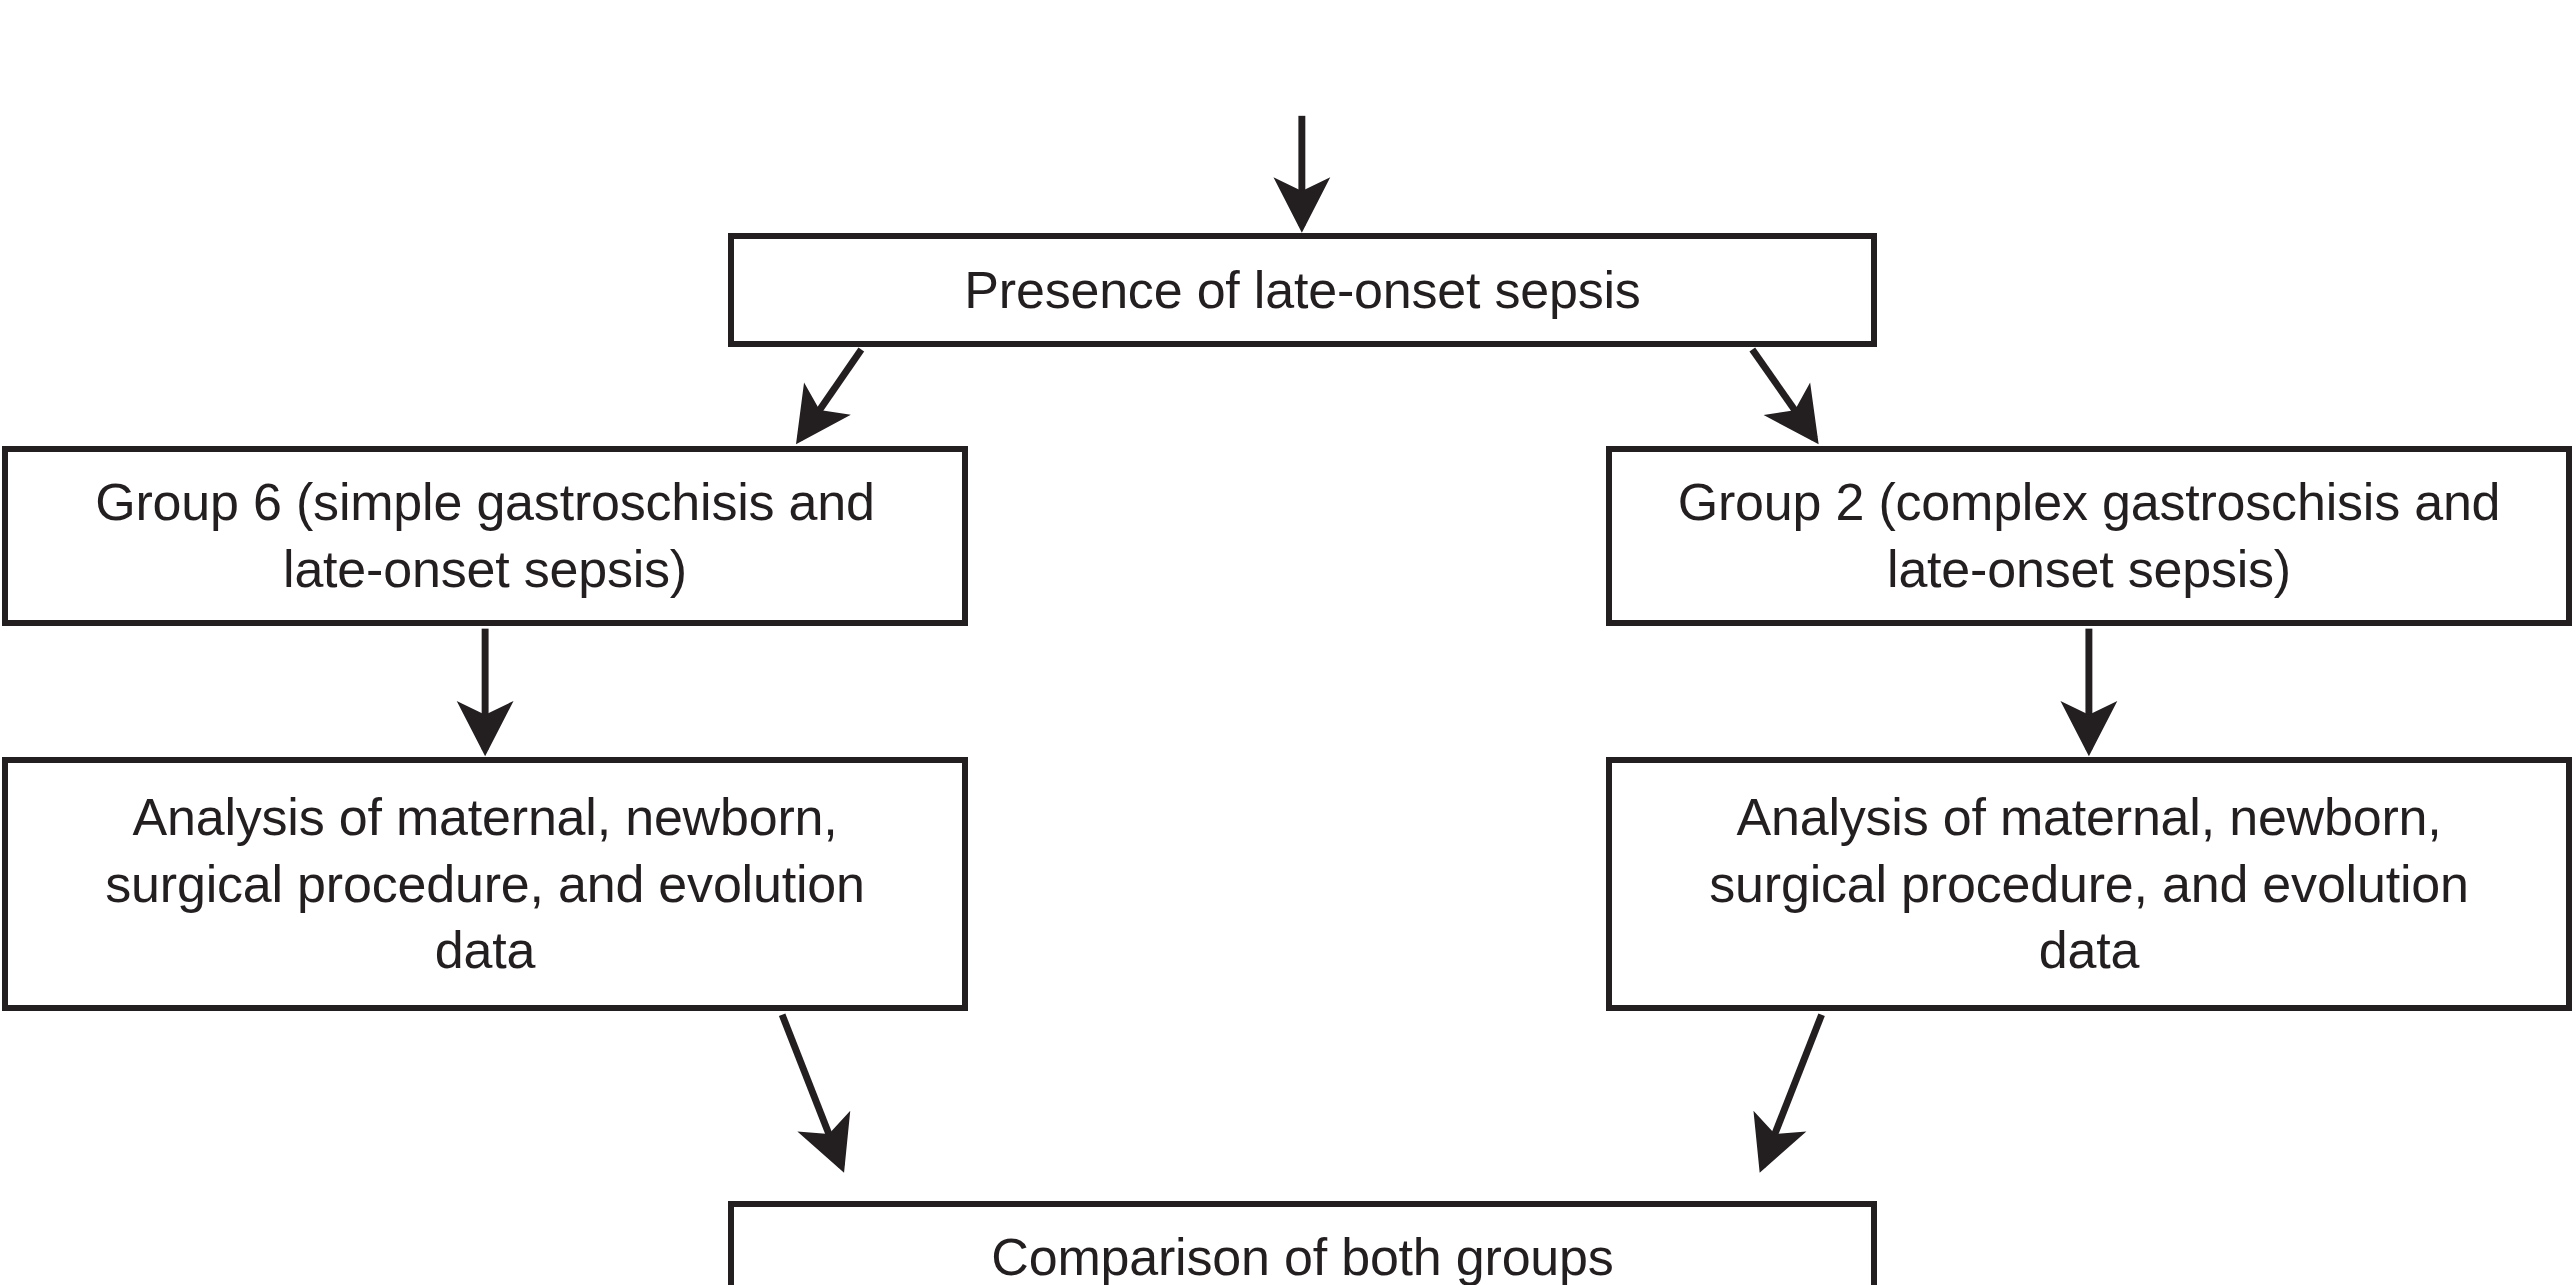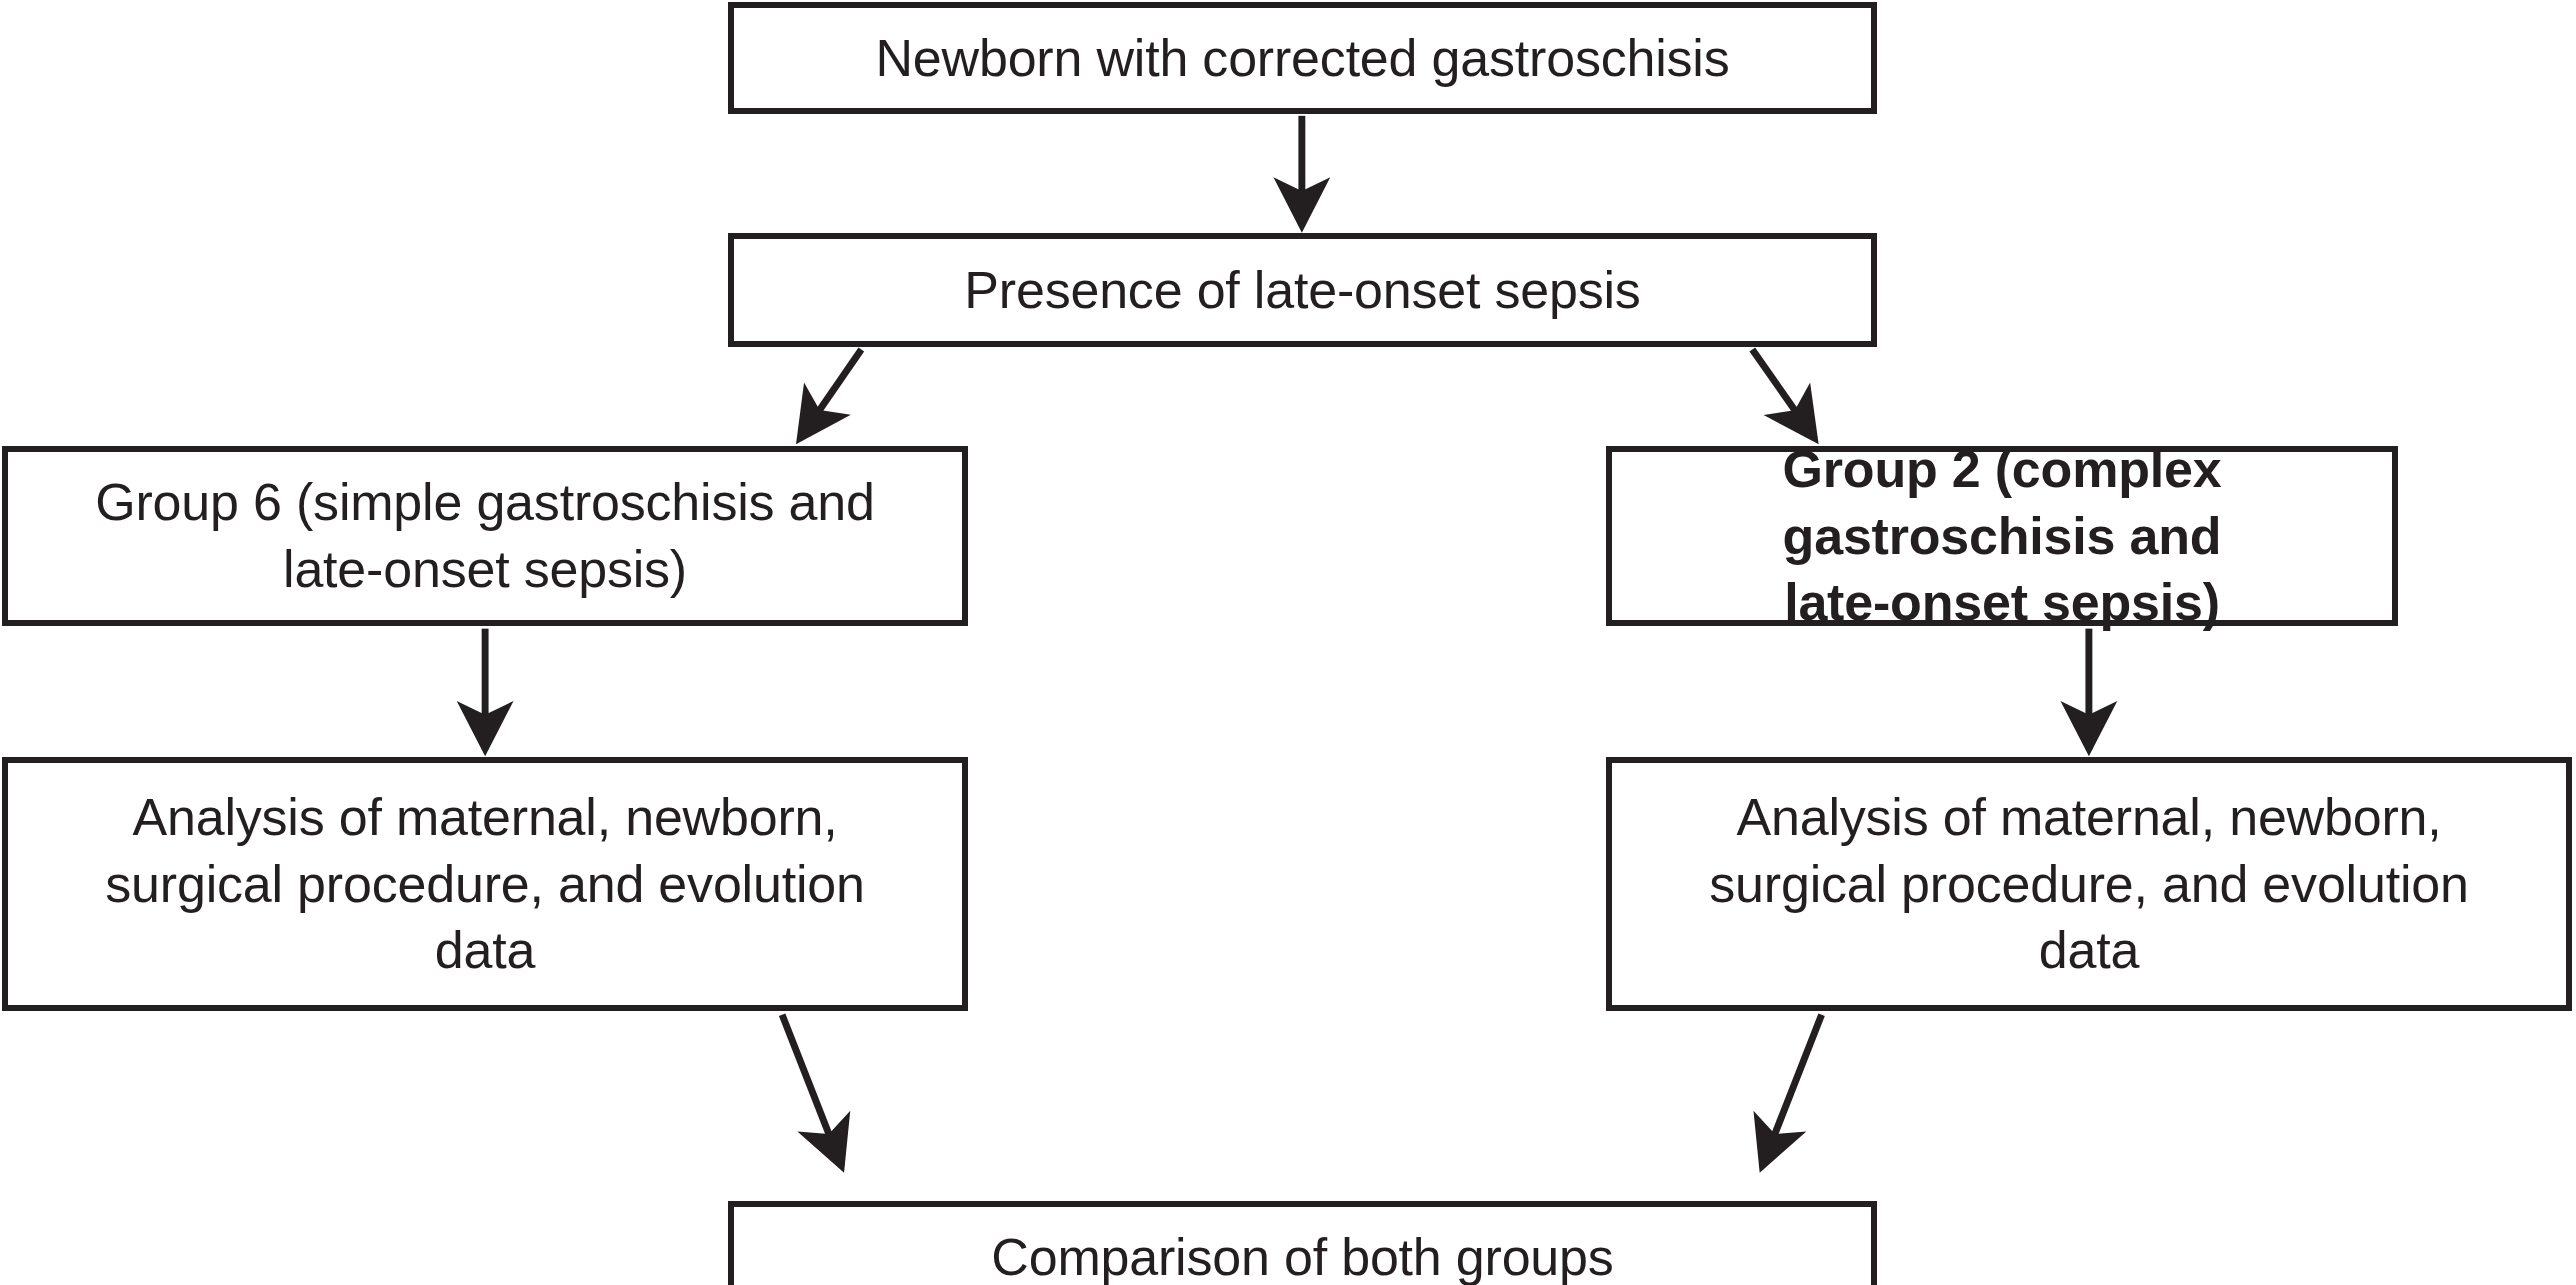--- a/index.html
+++ b/index.html
@@ -43,21 +43,21 @@
   .node-text {
     display: block;
     width: 100%;
     white-space: pre-line;
   }
 
   
   #node-newborn        { left: 728px;  top: 2px;    width: 1149px; height: 112px; }
   #node-sepsis         { left: 728px;  top: 233px;  width: 1149px; height: 114px; }
   #node-group1         { left: 2px;    top: 446px;  width: 966px;  height: 180px; }
-  #node-group2         { left: 1606px; top: 446px;  width: 792px;  height: 180px; font-weight: bold; }
+  #node-group2         { left: 1606px; top: 446px;  width: 966px;  height: 180px; }
   #node-analysis-left  { left: 2px;    top: 757px;  width: 966px;  height: 254px; }
   #node-analysis-right { left: 1606px; top: 757px;  width: 966px;  height: 254px; }
   #node-comparison     { left: 728px;  top: 1173px; width: 1149px; height: 112px; margin-top: 28px; }
 </style>
 </head>
 <body>
 
 <div id="canvas">
 
   <svg class="flow-svg" viewBox="0 0 2602 1298" xmlns="http://www.w3.org/2000/svg">
@@ -89,23 +89,20 @@
 
     <g>
       <line x1="790" y1="1025" x2="850" y2="1178" stroke="#231f20" stroke-width="7" marker-end="url(#arrowhead)"></line>
     </g>
 
     <g>
       <line x1="1840" y1="1025" x2="1780" y2="1178" stroke="#231f20" stroke-width="7" marker-end="url(#arrowhead)"></line>
     </g>
   </svg>
 
-  <div class="node" id="node-newborn">
-    <span class="node-text">Newborn with corrected gastroschisis</span>
-  </div>
 
   <div class="node" id="node-sepsis">
     <span class="node-text">Presence of late-onset sepsis</span>
   </div>
 
   <div class="node" id="node-group1">
     <span class="node-text">Group 6 (simple gastroschisis and
 late-onset sepsis)</span>
   </div>
 

